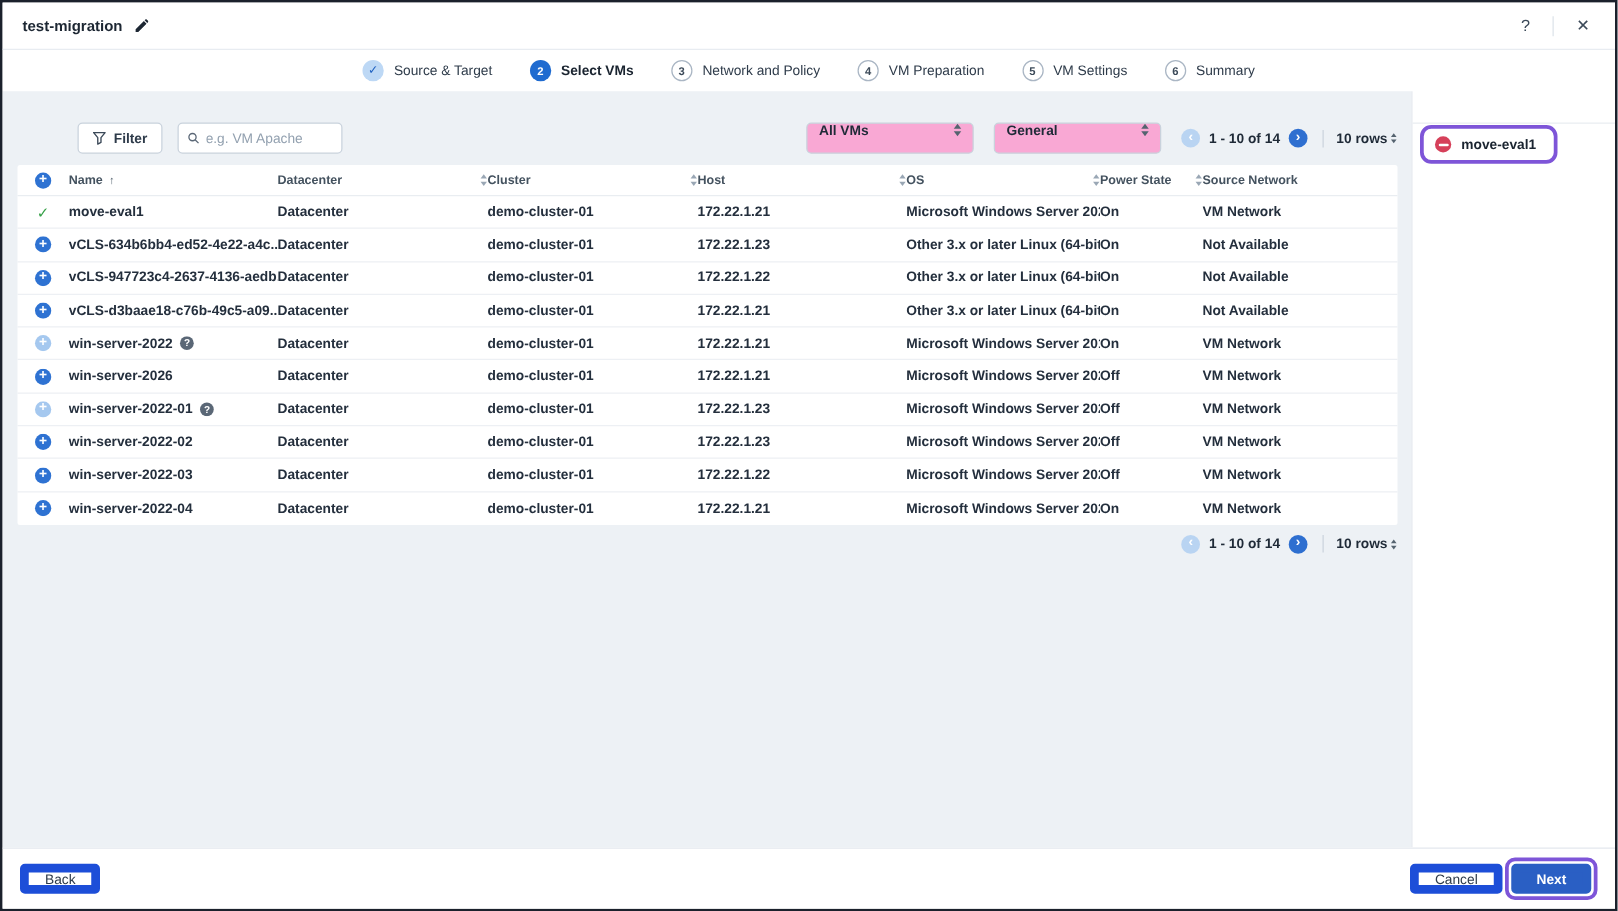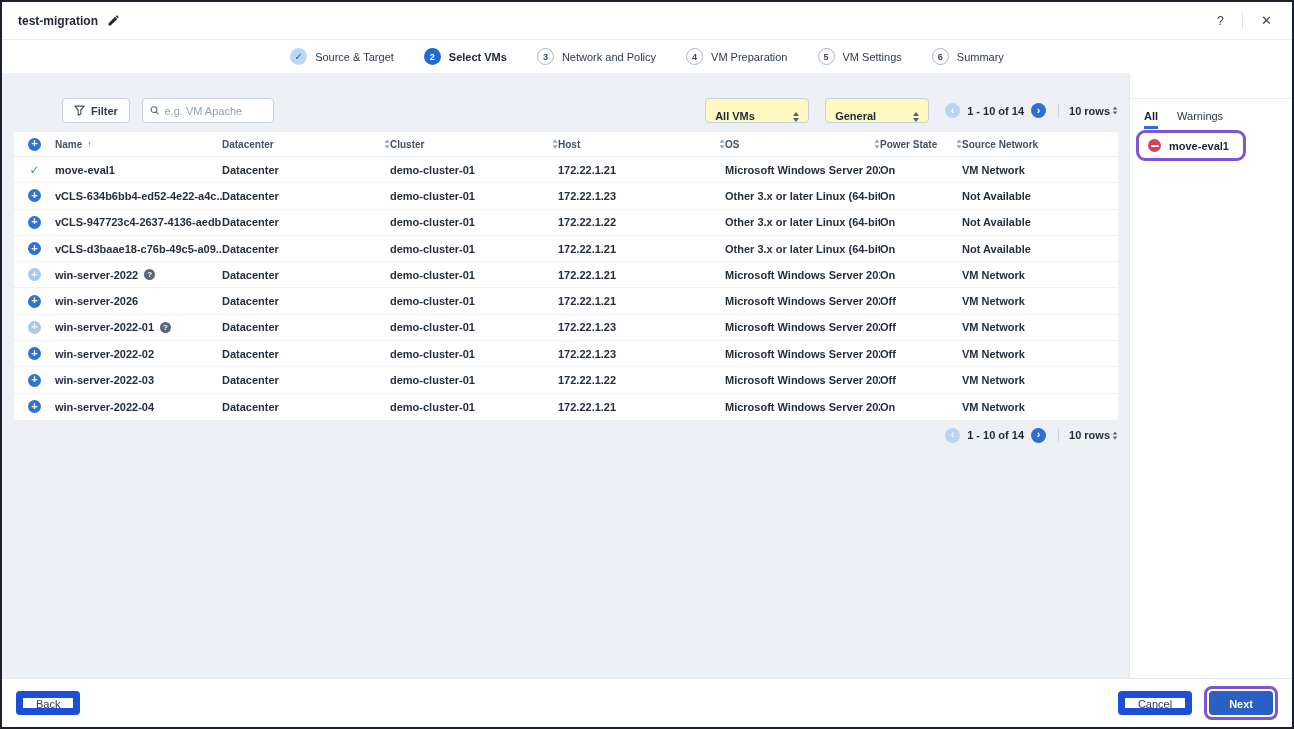--- a/index.html
+++ b/index.html
@@ -47,22 +47,22 @@
     background: #fff; border: 1px solid #c9d2dc; border-radius: 4px; padding: 0 11px;
     font-size: 11px; font-weight: bold; color: #2e3b4a; }
   .search-box { margin-left: 12px; width: 132px; height: 25px; background: #fff;
     border: 1px solid #c9d2dc; border-radius: 4px; display: flex; align-items: center;
     padding: 0 7px; gap: 5px; }
   .search-box input { border: none; outline: none; width: 100%; font-size: 11px;
     font-family: inherit; color: #2e3b4a; background: transparent; }
   .search-box input::placeholder { color: #93a1b0; }
   .spacer { flex: 1 1 auto; }
 
-  .select { width: 104px; height: 25px; background: #fef9c3; border: 1px solid #c9d2dc;
-    border-radius: 4px; display: flex; align-items: flex-end; padding: 0 9px;
+  .select { width: 134px; height: 25px; background: #f9a8d4; border: 1px solid #c9d2dc;
+    border-radius: 4px; display: flex; align-items: flex-start; padding: 0 9px;
     font-size: 11px; font-weight: bold; color: #1f2a37; cursor: pointer; }
   .select + .select { margin-left: 16px; }
   .updown { margin-left: auto; display: inline-flex; flex-direction: column; gap: 2px; }
   .tri-up { width: 0; height: 0; border-left: 3px solid transparent; border-right: 3px solid transparent; border-bottom: 4px solid #55636f; }
   .tri-down { width: 0; height: 0; border-left: 3px solid transparent; border-right: 3px solid transparent; border-top: 4px solid #55636f; }
   .sort-both .tri-up { border-bottom-color: #9aa7b5; transform: scale(.85); }
   .sort-both .tri-down { border-top-color: #9aa7b5; transform: scale(.85); }
 
   .pager { display: flex; align-items: center; gap: 7px; margin-left: 16px; }
   .pg { width: 15px; height: 15px; border-radius: 50%; border: none; color: #fff;
@@ -111,21 +111,21 @@
   .minus { width: 13px; height: 13px; border-radius: 50%; background: #d6405a; position: relative; cursor: pointer; flex: 0 0 13px; }
   .minus::after { content: ""; position: absolute; left: 2.5px; top: 5.5px; width: 8px; height: 2px; border-radius: 1px; background: #fff; }
   .vm-name { font-weight: bold; font-size: 11px; color: #1a2430; }
 
   
   .footer { flex: 0 0 49px; background: #fff; border-top: 1px solid #e3e8ee;
     display: flex; align-items: center; padding: 0 14px; }
   .btn { height: 24px; padding: 0 13px; background: #fff; border: 7px solid #1d4ed8;
     border-radius: 4px; font-size: 11px; color: #2e3b4a; }
   .btn.primary { background: #2a5fc4; border-color: #2a5fc4; color: #fff; font-weight: bold; }
-  .btn + .purple-ring, .btn + .btn { margin-left: 12px; }
+  .btn + .purple-ring, .btn + .btn { margin-left: 2px; }
   .purple-ring { display: inline-flex; border: 3px solid #7e55d8; border-radius: 8px; padding: 2px; margin-left: 10px; }
 </style>
 </head>
 <body>
 
 <div class="titlebar">
   <span class="title">test-migration</span>
   <span class="edit-ic">
     <svg width="12" height="12" viewBox="0 0 16 16">
         <path d="M2 11.2 L10.8 2.4 L13.6 5.2 L4.8 14 L2 14 Z M11.6 1.6 L14.4 4.4 L15.2 3.6 C15.6 3.2 15.6 2.6 15.2 2.2 L13.8 0.8 C13.4 0.4 12.8 0.4 12.4 0.8 Z" fill="#1d2733"></path>
@@ -419,24 +419,20 @@
         <span class="updown small">
             <span class="tri-up"></span>
             <span class="tri-down"></span>
           </span>
       </span>
     </div>
   </div>
 
   <div class="sidebar">
     <div class="sb-divider"></div>
-    <div class="sb-tabs" id="sb-tabs">
-        <span class="sb-tab active">All</span>
-        <span class="sb-tab">Warnings</span>
-      </div>
     <div id="sb-items"><div class="vm-item">
           <span class="minus"></span>
           <span class="vm-name">move-eval1</span>
         </div></div>
   </div>
 </div>
 
 <div class="footer">
   <button class="btn">Back</button>
   <div class="spacer"></div>

